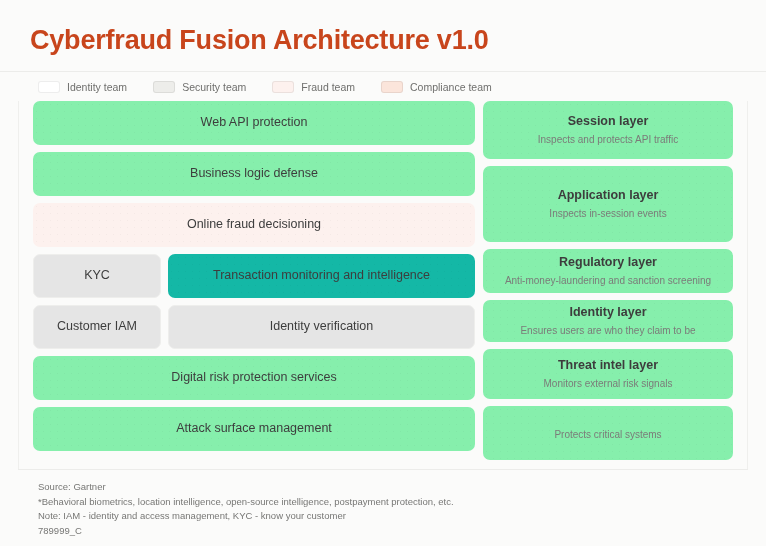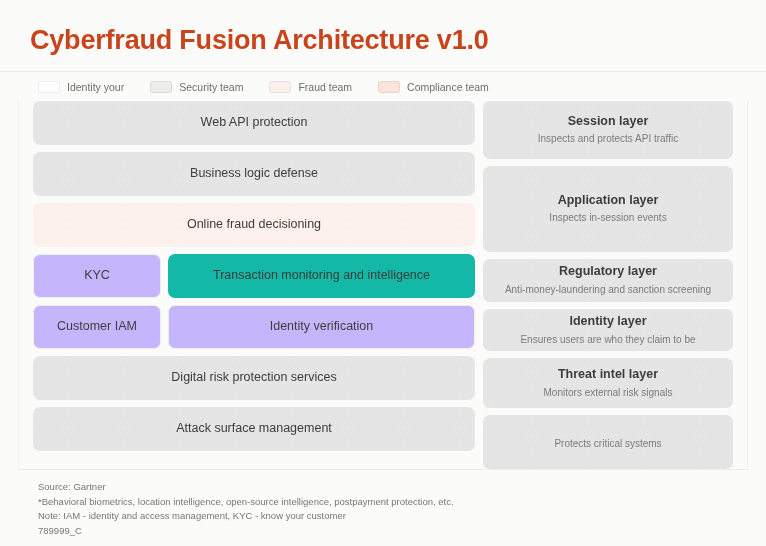--- a/index.html
+++ b/index.html
@@ -123,38 +123,38 @@
   }
   .cell-title.bold { font-weight: bold; font-size: 12.5px; }
   .cell-sub {
     font-size: 10px;
     color: #7b7b79;
     margin-top: 4px;
     line-height: 1.25;
   }
 
   
-  .v-gray  { background: #e5e5e5; }
-  .v-white { background: #c4b5fd; border: 1px solid #eeeeec; text-align: right; }
+  .v-gray  { background: #86efac; }
+  .v-white { background: #e5e5e5; border: 1px solid #eeeeec; text-align: right; }
   .v-white::after { opacity: 0; }
   .v-pink  { background: #fdf1ee; }
   .v-peach { background: #14b8a6; }
 
   
   .row-h1 { height: 44px; }
   .row-h2 { height: 44px; }
   .row-split { display: flex; gap: 7px; height: 44px; }
   .row-split > .cell { height: 44px; }
 
   .split-a { width: 128px; flex: 0 0 128px; }
   .split-b { flex: 1; }
 
   
   .r-h-session { height: 58px; }
-  .r-h-app     { height: 86px; }
+  .r-h-app     { height: 76px; }
   .r-h-reg     { height: 44px; }
   .r-h-ident   { height: 42px; }
   .r-h-threat  { height: 50px; }
   .r-h-infra   { height: 54px; }
 
   
   .supp-row {
     display: flex;
     align-items: center;
     justify-content: center;
@@ -203,21 +203,21 @@
 
 <div class="page">
 
   <div class="header">
     <div class="title">Cyberfraud Fusion Architecture v1.0</div>
   </div>
 
   <div class="legend">
     <div class="legend-item">
       <span class="legend-swatch" style="background:#ffffff;"></span>
-      <span class="legend-label">Identity your</span>
+      <span class="legend-label">Identity team</span>
     </div>
     <div class="legend-item">
       <span class="legend-swatch" style="background:#ededea;"></span>
       <span class="legend-label">Security team</span>
     </div>
     <div class="legend-item">
       <span class="legend-swatch" style="background:#fdf1ee;"></span>
       <span class="legend-label">Fraud team</span>
     </div>
     <div class="legend-item">

